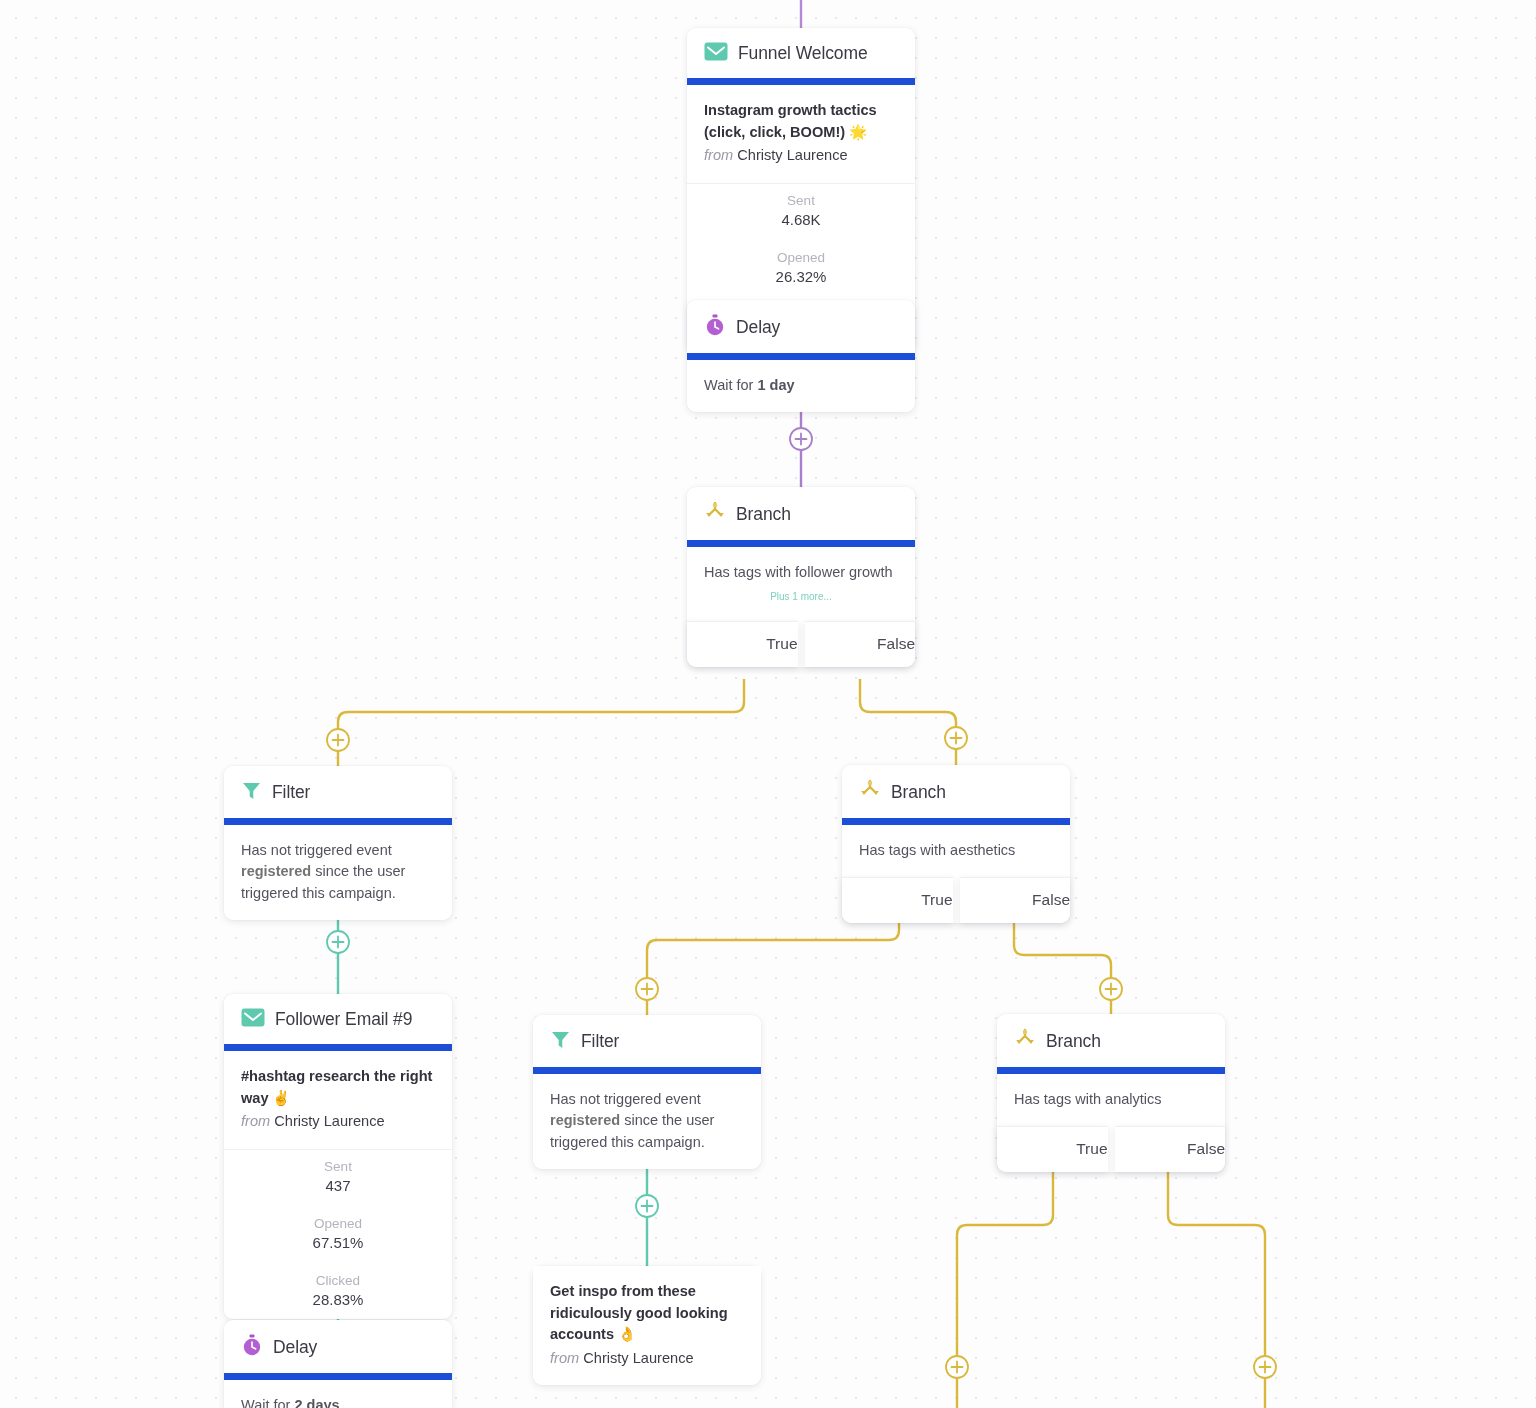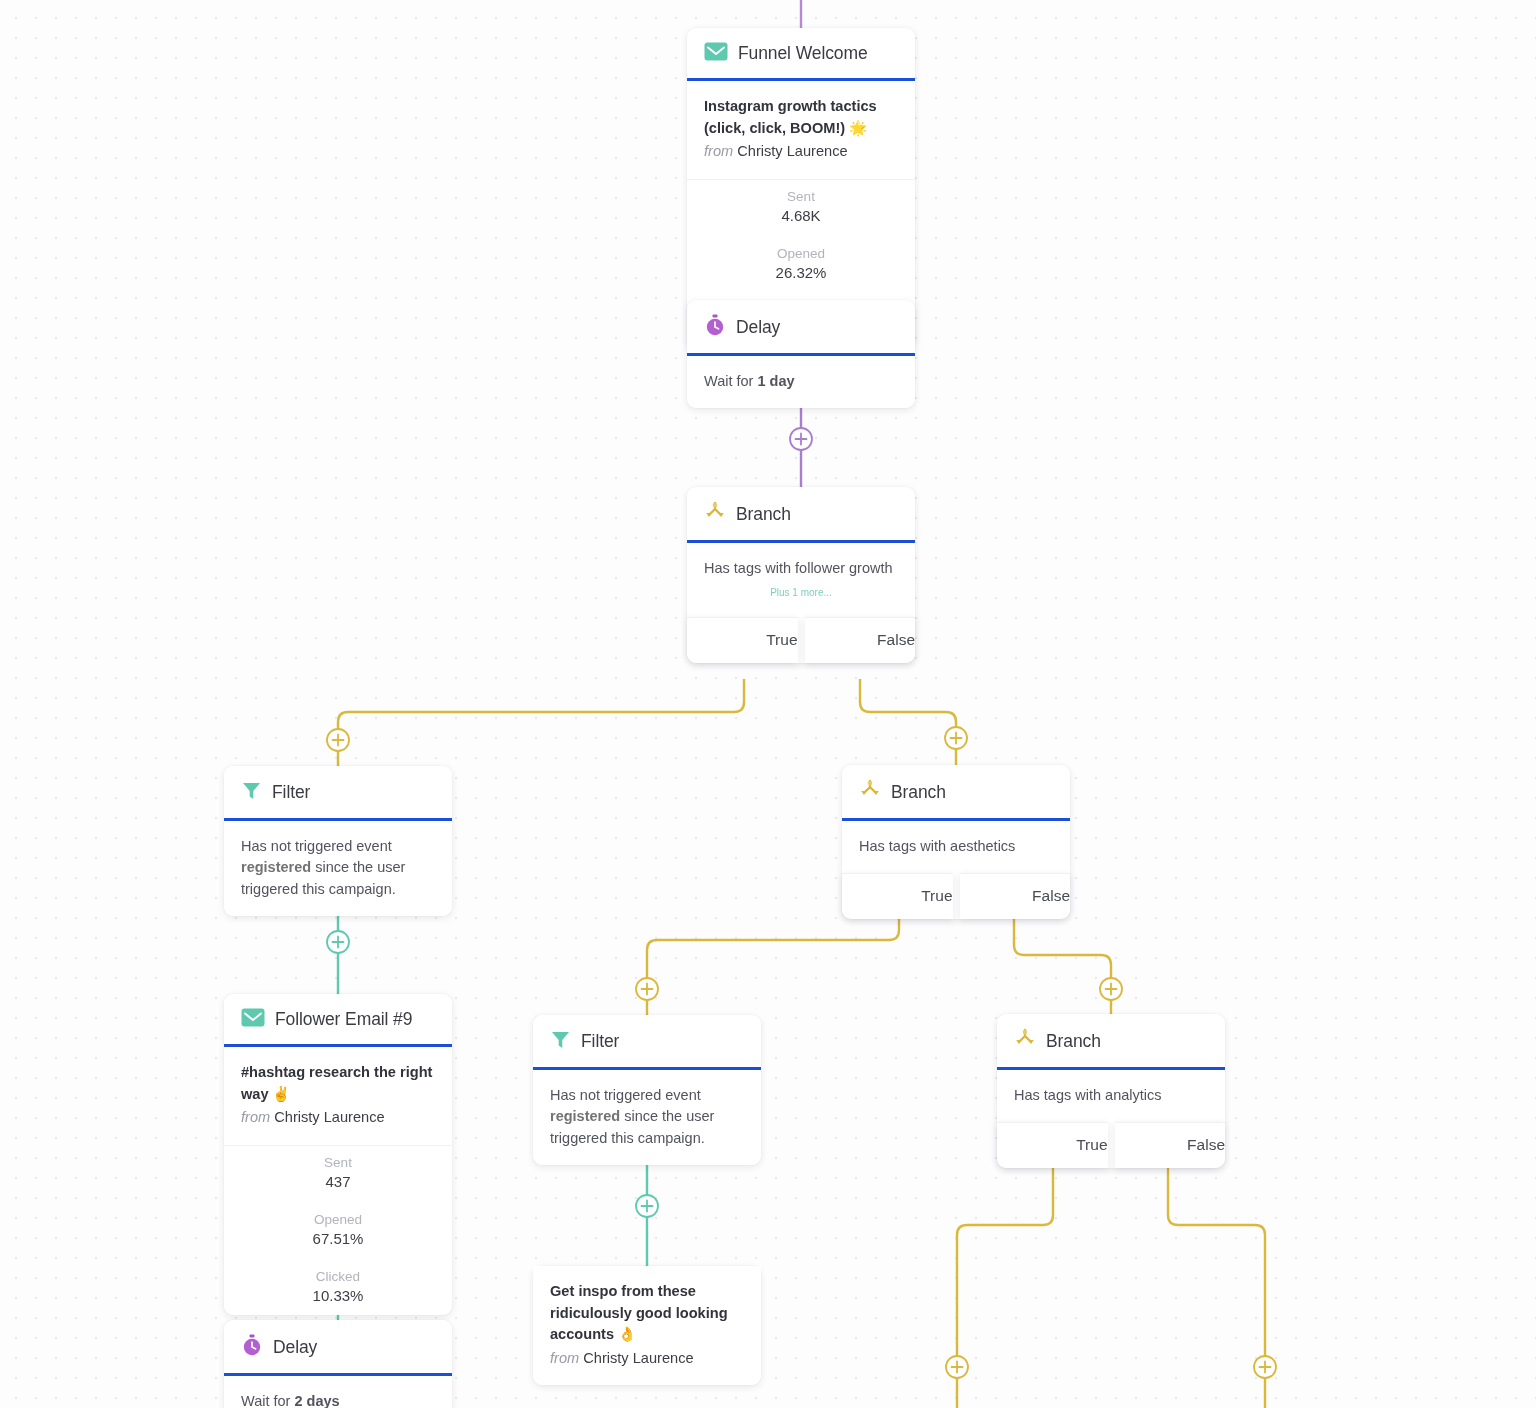--- a/index.html
+++ b/index.html
@@ -36,21 +36,21 @@
     background: #ffffff;
     border-radius: 9px;
     box-shadow: 0 2px 7px rgba(40,42,60,0.10), 0 0 1px rgba(40,42,60,0.14);
     overflow: visible;
   }
   .node-header {
     display: flex;
     align-items: center;
     gap: 10px;
     padding: 14px 16px 13px 17px;
-    border-bottom: 3px solid #1d4ed8;
+    border-bottom: 7px solid #1d4ed8;
     border-radius: 9px 9px 0 0;
     background: #fff;
   }
   .node-title {
     font-size: 17.5px;
     color: #3b3b46;
     letter-spacing: -0.1px;
     white-space: nowrap;
   }
   .node-body {
@@ -334,21 +334,21 @@
       <div class="stat">
         <span class="stat-label">Sent</span>
         <span class="stat-value">437</span>
       </div>
       <div class="stat">
         <span class="stat-label">Opened</span>
         <span class="stat-value">67.51%</span>
       </div>
       <div class="stat">
         <span class="stat-label">Clicked</span>
-        <span class="stat-value">10.33%</span>
+        <span class="stat-value">28.83%</span>
       </div>
     </div>
   </div>
 
   <div class="node" style="left:533px; top:1015px;">
     <div class="node-header">
       <span class="icon">
         <svg width="21" height="21" viewBox="0 0 21 21">
           <path d="M2,3 L19,3 L12.3,11 L12.3,19 L8.7,16.4 L8.7,11 Z" fill="#5ec9ae"></path>
         </svg>

